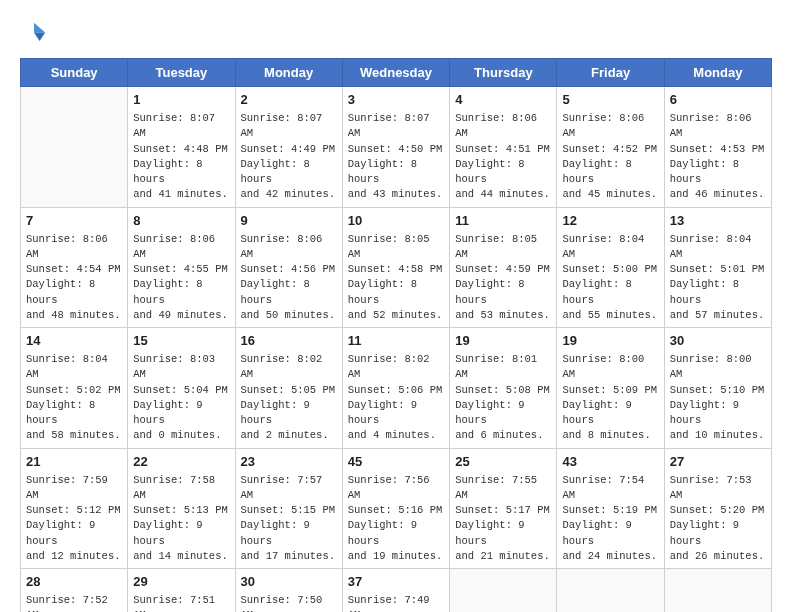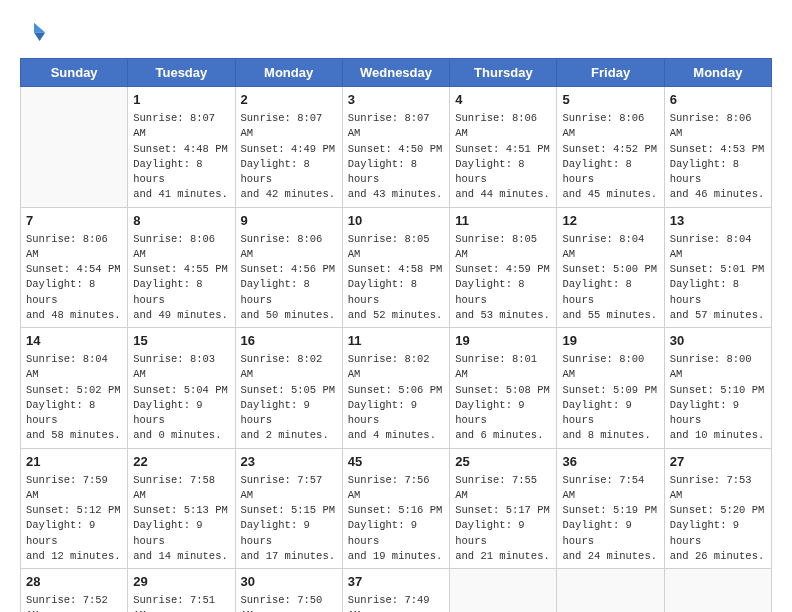--- a/index.html
+++ b/index.html
@@ -222,21 +222,21 @@
         </td>
         <td>
           <span class="day-num">45</span>
           <div class="day-info">Sunrise: 7:56 AM<br>Sunset: 5:16 PM<br>Daylight: 9 hours<br>and 19 minutes.</div>
         </td>
         <td>
           <span class="day-num">25</span>
           <div class="day-info">Sunrise: 7:55 AM<br>Sunset: 5:17 PM<br>Daylight: 9 hours<br>and 21 minutes.</div>
         </td>
         <td>
-          <span class="day-num">36</span>
+          <span class="day-num">43</span>
           <div class="day-info">Sunrise: 7:54 AM<br>Sunset: 5:19 PM<br>Daylight: 9 hours<br>and 24 minutes.</div>
         </td>
         <td>
           <span class="day-num">27</span>
           <div class="day-info">Sunrise: 7:53 AM<br>Sunset: 5:20 PM<br>Daylight: 9 hours<br>and 26 minutes.</div>
         </td>
       </tr>
       <tr>
         <td>
           <span class="day-num">28</span>

